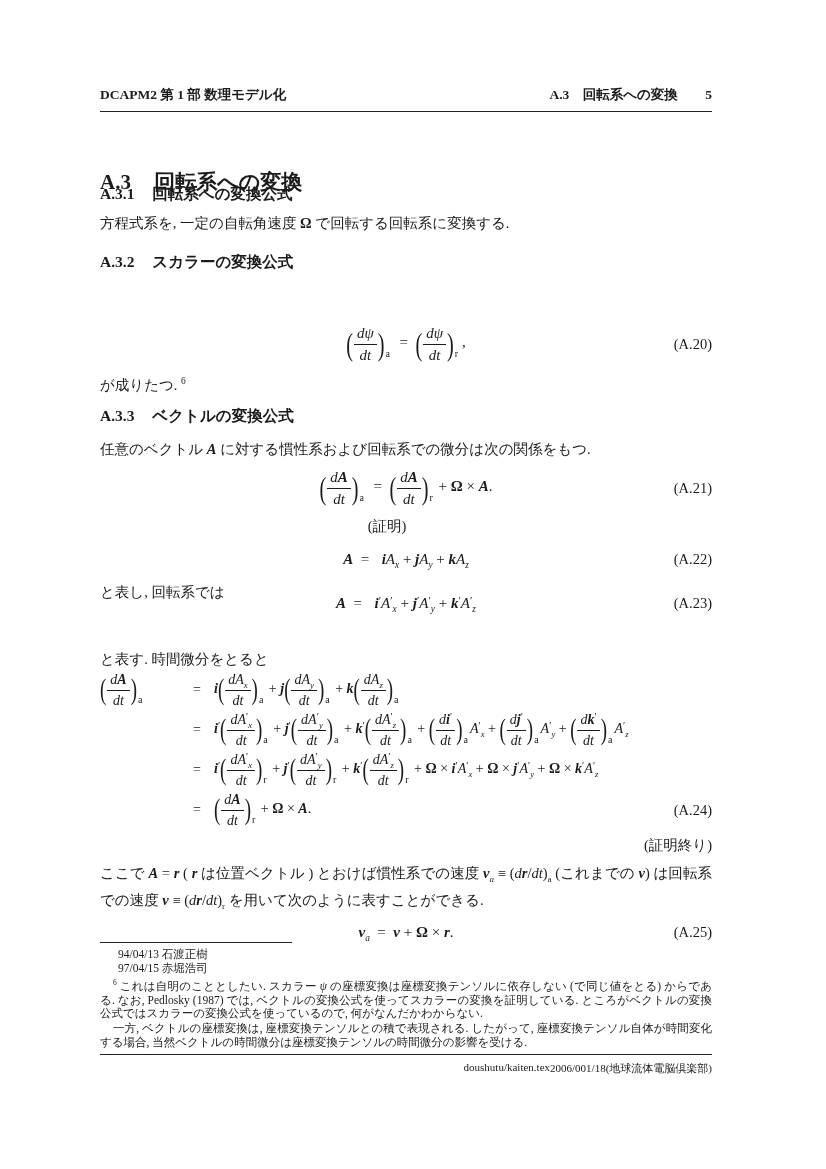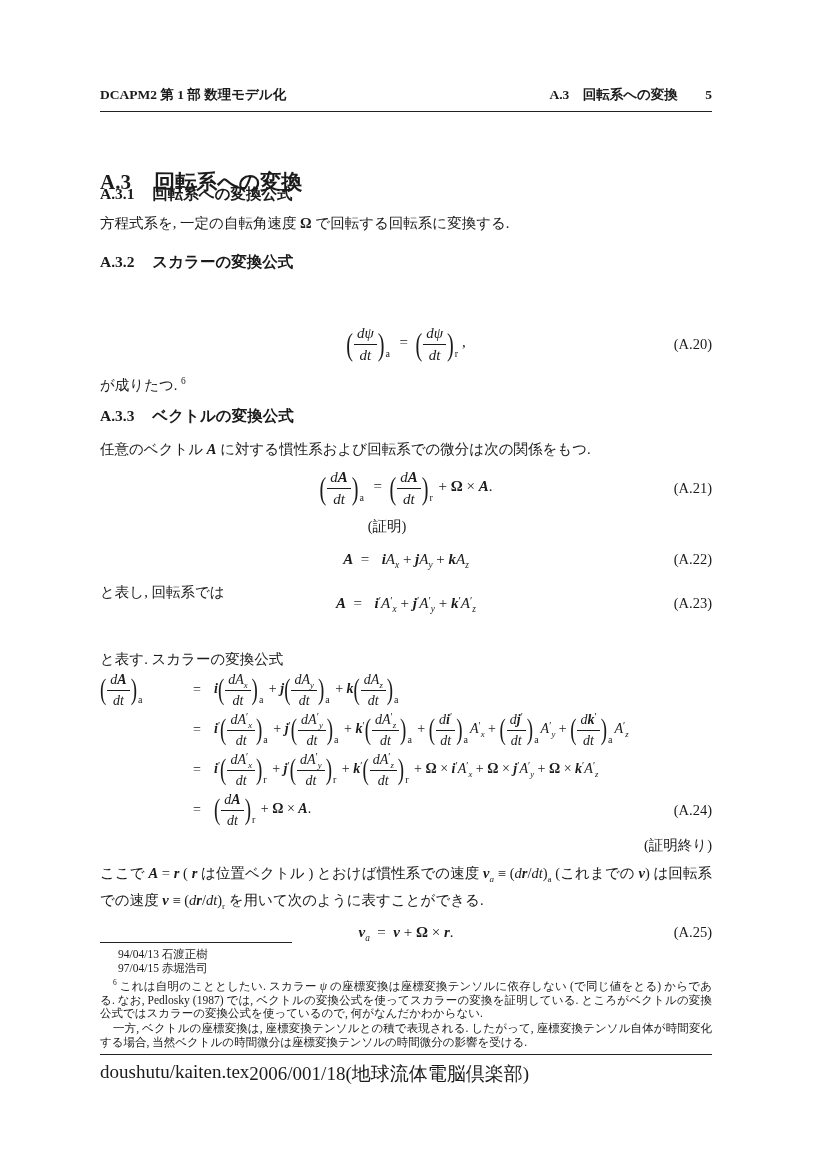--- a/index.html
+++ b/index.html
@@ -58,21 +58,21 @@
   .proofline{display:flex;font-size:14.5px;line-height:24px;justify-content:center;}
   .proofline .plabel{margin-right:38px;}
   .proofend{text-align:right;font-size:14.5px;}
 
   
   .fnrule{width:192px;border-top:1px solid #222;margin-bottom:4px;}
   .changelog{font-size:11.5px;line-height:14px;margin-left:18px;}
   .fnp{font-size:11.5px;line-height:13.8px;text-align:justify;text-indent:13px;margin-top:1px;}
 
   
-  .pagefoot{border-top:1px solid #222;padding-top:6px;display:flex;justify-content:flex-start;font-size:19px;}
+  .pagefoot{border-top:1px solid #222;padding-top:6px;display:flex;justify-content:flex-end;font-size:11px;}
 </style>
 </head>
 <body>
 
 <div class="page">
   <div class="content">
 
     <div class="blk runhead" style="top:86px;">
       <span>DCAPM2 第 1 部 数理モデル化</span>
       <span class="rh-right">
@@ -125,21 +125,21 @@
       <span class="eqtag">(A.22)</span>
     </div>
 
     <div class="blk para" style="top:579px;">と表し, 回転系では</div>
 
     <div class="blk eqrow" style="top:588px;height:30px;">
       <span class="eqbody"><span class="v">A</span><span class="rl">=</span> <span class="v">i</span><span class="pm">′</span><i>A</i><span class="pm">′</span><sub class="ss"><i>x</i></sub> + <span class="v">j</span><span class="pm">′</span><i>A</i><span class="pm">′</span><sub class="ss"><i>y</i></sub> + <span class="v">k</span><span class="pm">′</span><i>A</i><span class="pm">′</span><sub class="ss"><i>z</i></sub></span>
       <span class="eqtag">(A.23)</span>
     </div>
 
-    <div class="blk para" style="top:646px;">と表す. スカラーの変換公式</div>
+    <div class="blk para" style="top:646px;">と表す. 時間微分をとると</div>
 
     <div class="blk eqalign" style="top:670px;height:160px;position:absolute;">
       <div class="ql"><span class="bp">(</span><span class="fr"><span class="nu"><i>d</i><span class="v">A</span></span><span class="de"><i>dt</i></span></span><span class="bp">)</span><span class="ps">a</span></div>
       <div class="qe">=</div>
       <div class="qr"><span class="v">i</span><span class="bp">(</span><span class="fr"><span class="nu"><i>dA</i><sub class="ss"><i>x</i></sub></span><span class="de"><i>dt</i></span></span><span class="bp">)</span><span class="ps">a</span> + <span class="v">j</span><span class="bp">(</span><span class="fr"><span class="nu"><i>dA</i><sub class="ss"><i>y</i></sub></span><span class="de"><i>dt</i></span></span><span class="bp">)</span><span class="ps">a</span> + <span class="v">k</span><span class="bp">(</span><span class="fr"><span class="nu"><i>dA</i><sub class="ss"><i>z</i></sub></span><span class="de"><i>dt</i></span></span><span class="bp">)</span><span class="ps">a</span></div>
 
       <div class="ql"></div>
       <div class="qe">=</div>
       <div class="qr"><span class="v">i</span><span class="pm">′</span><span class="bp">(</span><span class="fr"><span class="nu"><i>dA</i><span class="pm">′</span><sub class="ss"><i>x</i></sub></span><span class="de"><i>dt</i></span></span><span class="bp">)</span><span class="ps">a</span> + <span class="v">j</span><span class="pm">′</span><span class="bp">(</span><span class="fr"><span class="nu"><i>dA</i><span class="pm">′</span><sub class="ss"><i>y</i></sub></span><span class="de"><i>dt</i></span></span><span class="bp">)</span><span class="ps">a</span> + <span class="v">k</span><span class="pm">′</span><span class="bp">(</span><span class="fr"><span class="nu"><i>dA</i><span class="pm">′</span><sub class="ss"><i>z</i></sub></span><span class="de"><i>dt</i></span></span><span class="bp">)</span><span class="ps">a</span> + <span class="bp">(</span><span class="fr"><span class="nu"><i>d</i><span class="v">i</span><span class="pm">′</span></span><span class="de"><i>dt</i></span></span><span class="bp">)</span><span class="ps">a</span><i>A</i><span class="pm">′</span><sub class="ss"><i>x</i></sub> + <span class="bp">(</span><span class="fr"><span class="nu"><i>d</i><span class="v">j</span><span class="pm">′</span></span><span class="de"><i>dt</i></span></span><span class="bp">)</span><span class="ps">a</span><i>A</i><span class="pm">′</span><sub class="ss"><i>y</i></sub> + <span class="bp">(</span><span class="fr"><span class="nu"><i>d</i><span class="v">k</span><span class="pm">′</span></span><span class="de"><i>dt</i></span></span><span class="bp">)</span><span class="ps">a</span><i>A</i><span class="pm">′</span><sub class="ss"><i>z</i></sub></div>
 

